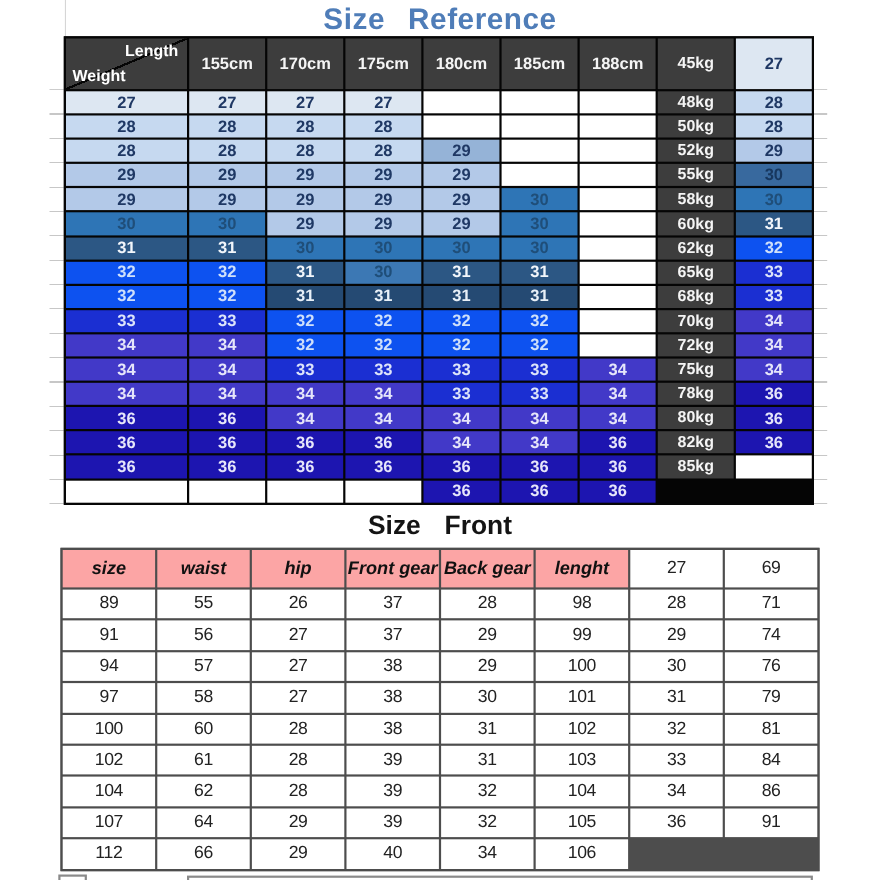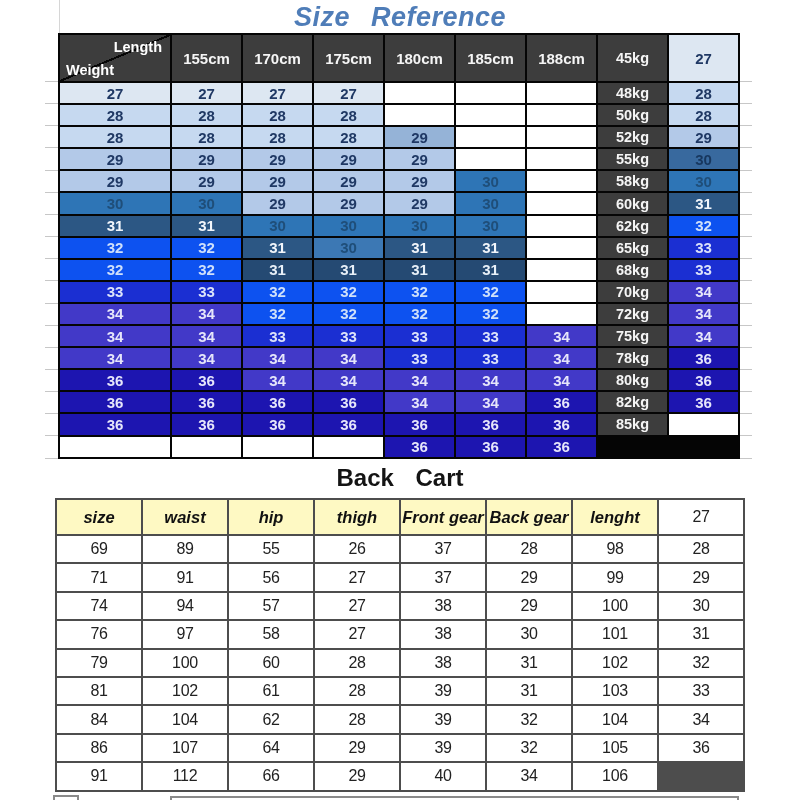--- a/index.html
+++ b/index.html
@@ -3,21 +3,21 @@
 <meta charset="utf-8">
 <style>
   html,body{margin:0;padding:0;}
   body{
     width:800px;height:800px;overflow:hidden;position:relative;
     background:#ffffff;font-family:"Liberation Sans",sans-serif;
   }
   .abs{position:absolute;}
 
   
-  #title1{left:0;top:2px;width:800px;text-align:center;font-size:27px;font-weight:bold;word-spacing:13px;letter-spacing:.5px;font-style:italic;}
+  #title1{left:0;top:2px;width:800px;text-align:center;font-size:27px;font-weight:bold;word-spacing:13px;letter-spacing:.5px;}
   #title2{left:0;top:464px;width:800px;text-align:center;font-size:24px;font-weight:bold;color:#141414;word-spacing:15px;}
 
   
   #t1{
     left:58px;top:33px;display:grid;
     grid-template-columns:110px repeat(8,69px);
     grid-template-rows:46px repeat(17,20.1px);
     gap:2px;background:#050505;border:2px solid #050505;
   }
   #t1 .hcell{background:#3d3d3d;color:#f5f5f5;font-weight:bold;font-size:15px;
@@ -29,21 +29,21 @@
   #t1 .wcell{font-size:14.5px;}
   #t1 .vcell{font-weight:bold;font-size:15px;display:flex;align-items:center;justify-content:center;background:#fff;}
 
   
   #t2{
     left:55px;top:498px;display:grid;
     grid-template-columns:repeat(8,84px);
     grid-template-rows:34px repeat(9,26.4px);
     gap:2px;background:#4d4d4d;border:2px solid #4d4d4d;
   }
-  #t2 .t2h{background:#fef9c3;color:#111;font-weight:bold;font-style:italic;font-size:16.5px;
+  #t2 .t2h{background:#fca5a5;color:#111;font-weight:bold;font-style:italic;font-size:16.5px;
     display:flex;align-items:center;justify-content:center;}
   #t2 .t2c{background:#ffffff;color:#222;font-size:16px;letter-spacing:-.3px;
     display:flex;align-items:center;justify-content:center;}
 
   
   .ticks{width:13px;top:81px;height:379px;
     background:repeating-linear-gradient(to bottom,#c7c7c7 0 1px,transparent 1px 22.15px);}
   #ticksL{left:45px;} #ticksR{left:739px;}
   #vline{left:59px;top:0;width:1px;height:33px;background:#d6d6d6;}
 
@@ -52,21 +52,21 @@
   #pb2{left:170px;top:796px;width:565px;height:12px;border:2px solid #8a8a8a;background:#fff;}
 </style>
 </head>
 <body>
 
 <div class="abs" id="vline"></div>
 <div class="abs ticks" id="ticksL"></div>
 <div class="abs ticks" id="ticksR"></div>
 
 <div class="abs" id="title1" style="color: rgb(79, 125, 184);">Size Reference</div>
-<div class="abs" id="title2">Back Cart</div>
+<div class="abs" id="title2">Size Front</div>
 
 <div class="abs" id="t1">
     <div class="hcell corner">
       <span class="tl">Length</span>
       <span class="bl">Weight</span>
     </div>
     <div class="hcell">155cm</div>
     <div class="hcell">170cm</div>
     <div class="hcell">175cm</div>
     <div class="hcell">180cm</div>
@@ -223,21 +223,20 @@
     <div class="vcell" style="background: rgb(255, 255, 255); color: rgb(0, 0, 0);"></div>
     <div class="vcell" style="background: rgb(255, 255, 255); color: rgb(0, 0, 0);"></div>
     <div class="vcell" style="background: rgb(29, 21, 176); color: rgb(230, 230, 250);">36</div>
     <div class="vcell" style="background: rgb(29, 21, 176); color: rgb(230, 230, 250);">36</div>
     <div class="vcell" style="background: rgb(29, 21, 176); color: rgb(230, 230, 250);">36</div>
   </div>
 <div class="abs" id="t2">
     <div class="t2h">size</div>
     <div class="t2h">waist</div>
     <div class="t2h">hip</div>
-    <div class="t2h">thigh</div>
     <div class="t2h">Front gear</div>
     <div class="t2h">Back gear</div>
     <div class="t2h">lenght</div>
     <div class="t2c">27</div>
     <div class="t2c">69</div>
     <div class="t2c">89</div>
     <div class="t2c">55</div>
     <div class="t2c">26</div>
     <div class="t2c">37</div>
     <div class="t2c">28</div>

